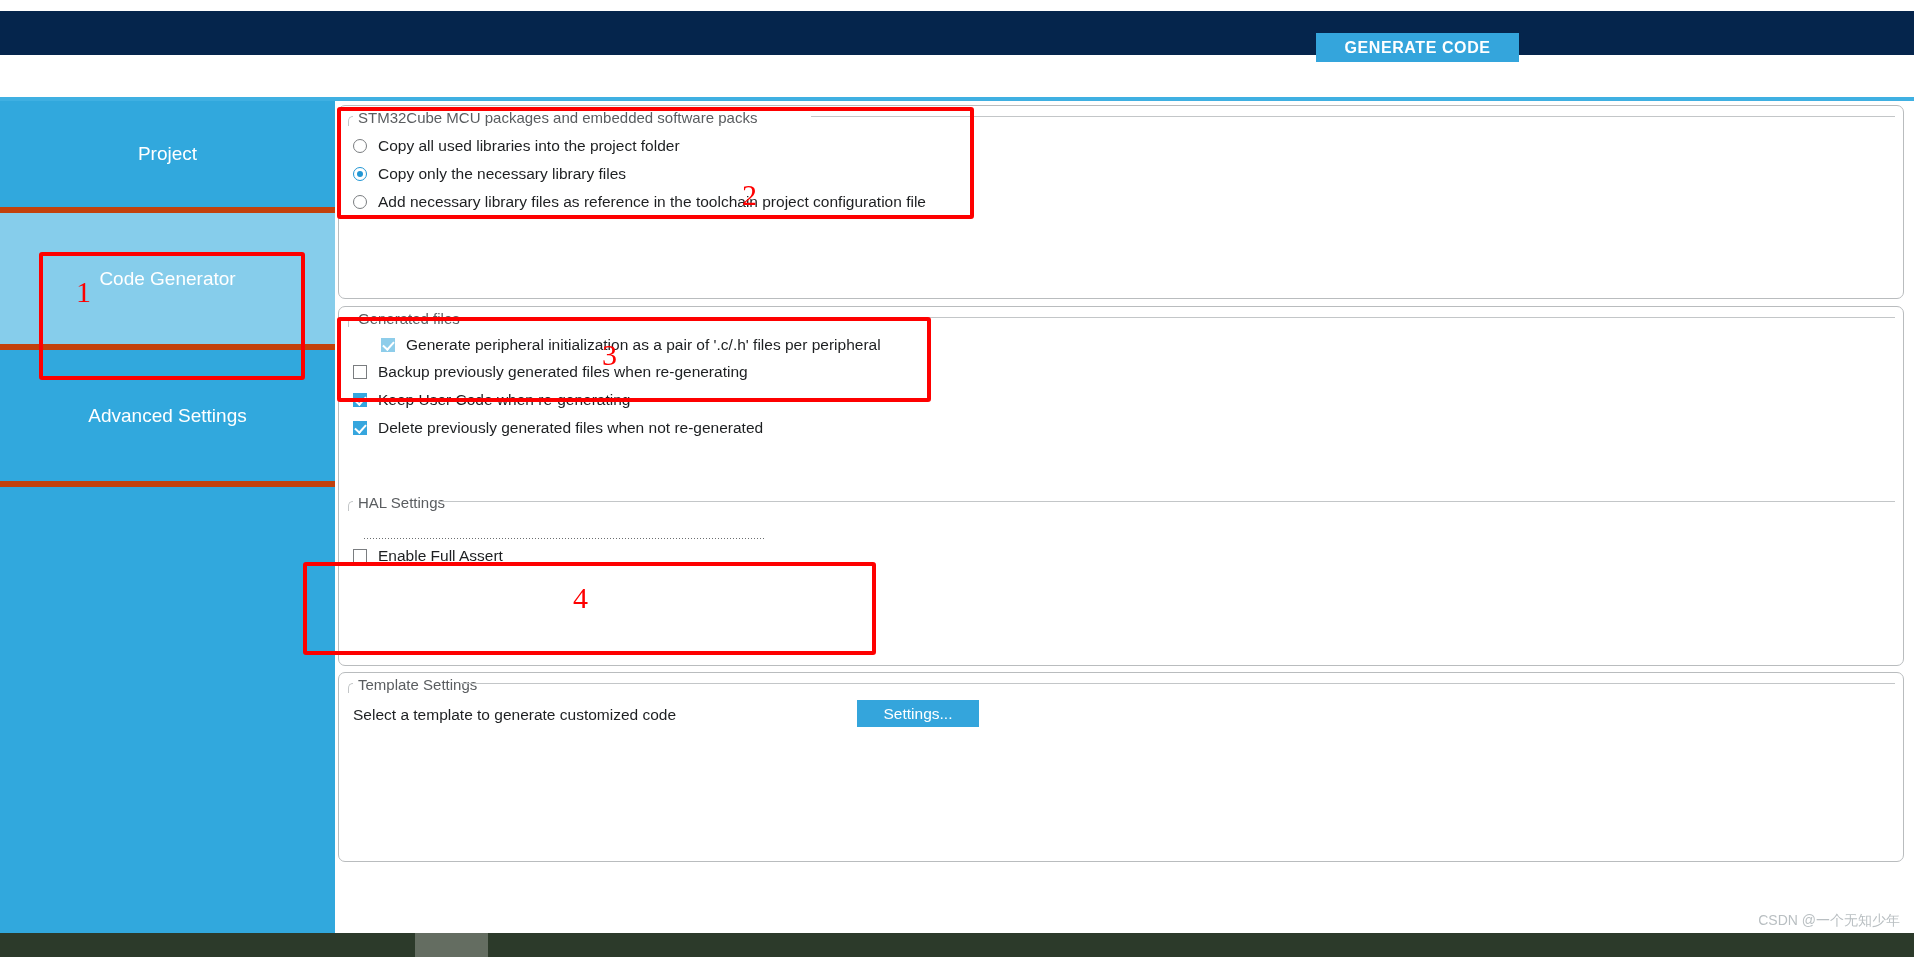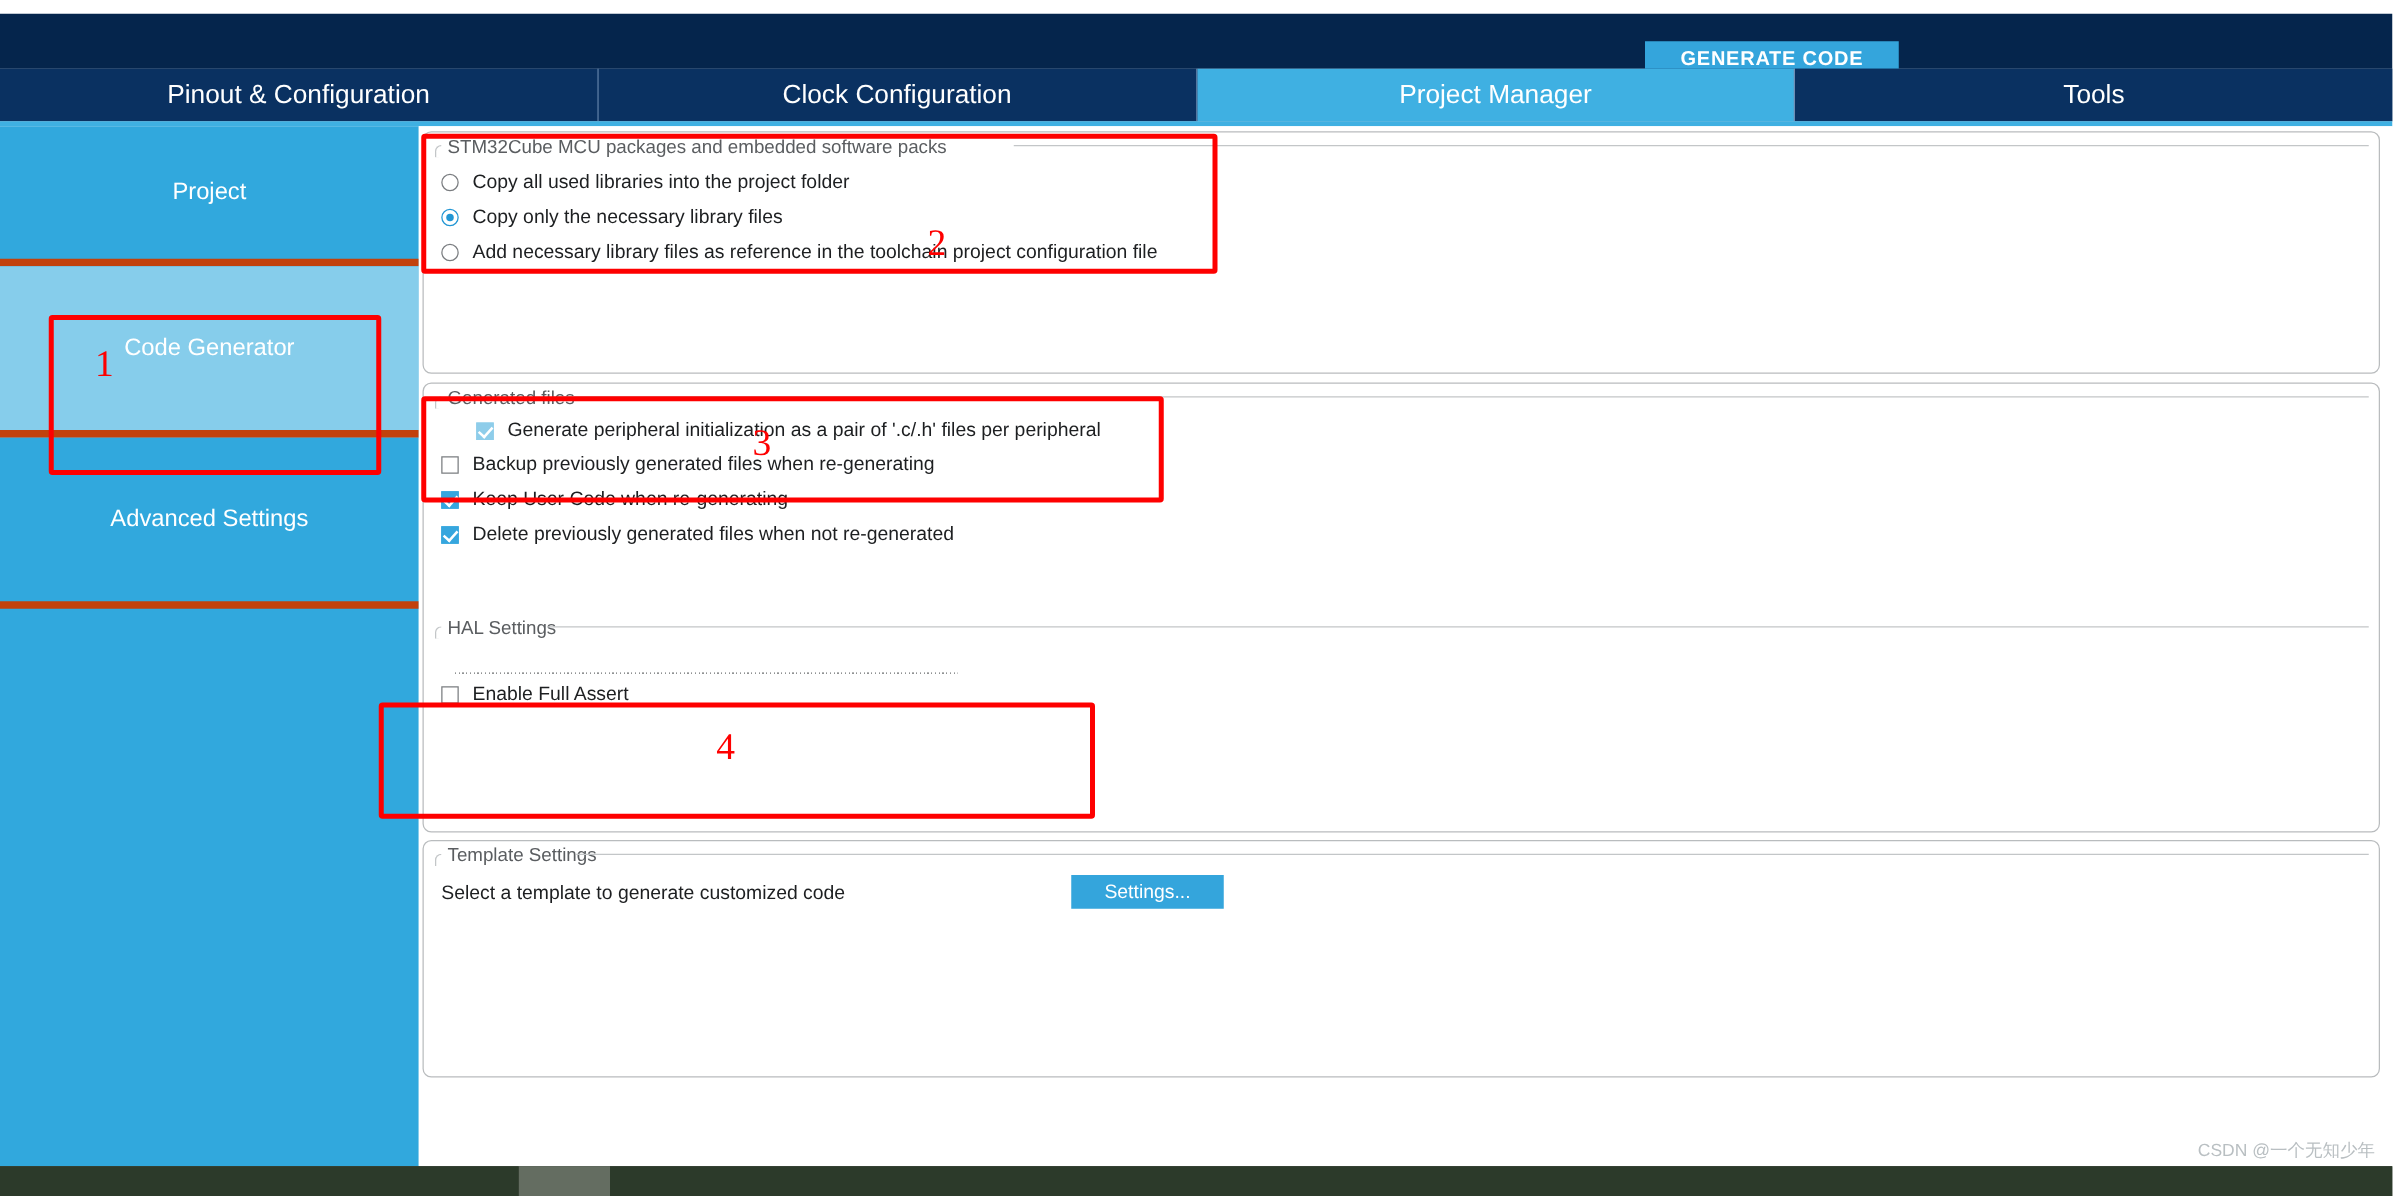--- a/index.html
+++ b/index.html
@@ -194,26 +194,20 @@
     <div class="toolbar-ghost" style="left:1655px;width:16px;"></div>
     <div class="toolbar-ghost" style="left:1745px;width:48px;background:#9fb4d8;"></div>
     <div class="toolbar-ghost" style="left:1800px;width:26px;background:#9fb4d8;"></div>
     <div class="toolbar-ghost" style="left:1808px;width:0px;"></div>
   </div>
 
   <div class="crumbbar">
     <button class="gen-btn">GENERATE CODE</button>
   </div>
 
-  <div class="tabbar">
-    <div class="tab">Pinout &amp; Configuration</div>
-    <div class="tab">Clock Configuration</div>
-    <div class="tab selected">Project Manager</div>
-    <div class="tab">Tools</div>
-  </div>
   <div class="tabbar-underline"></div>
 
   <div class="sidebar">
     <div class="side-item s0">Project</div>
     <div class="side-item s1">Code Generator</div>
     <div class="side-item s2">Advanced Settings</div>
     <div class="side-item s3"></div>
   </div>
 
   <div class="content">

